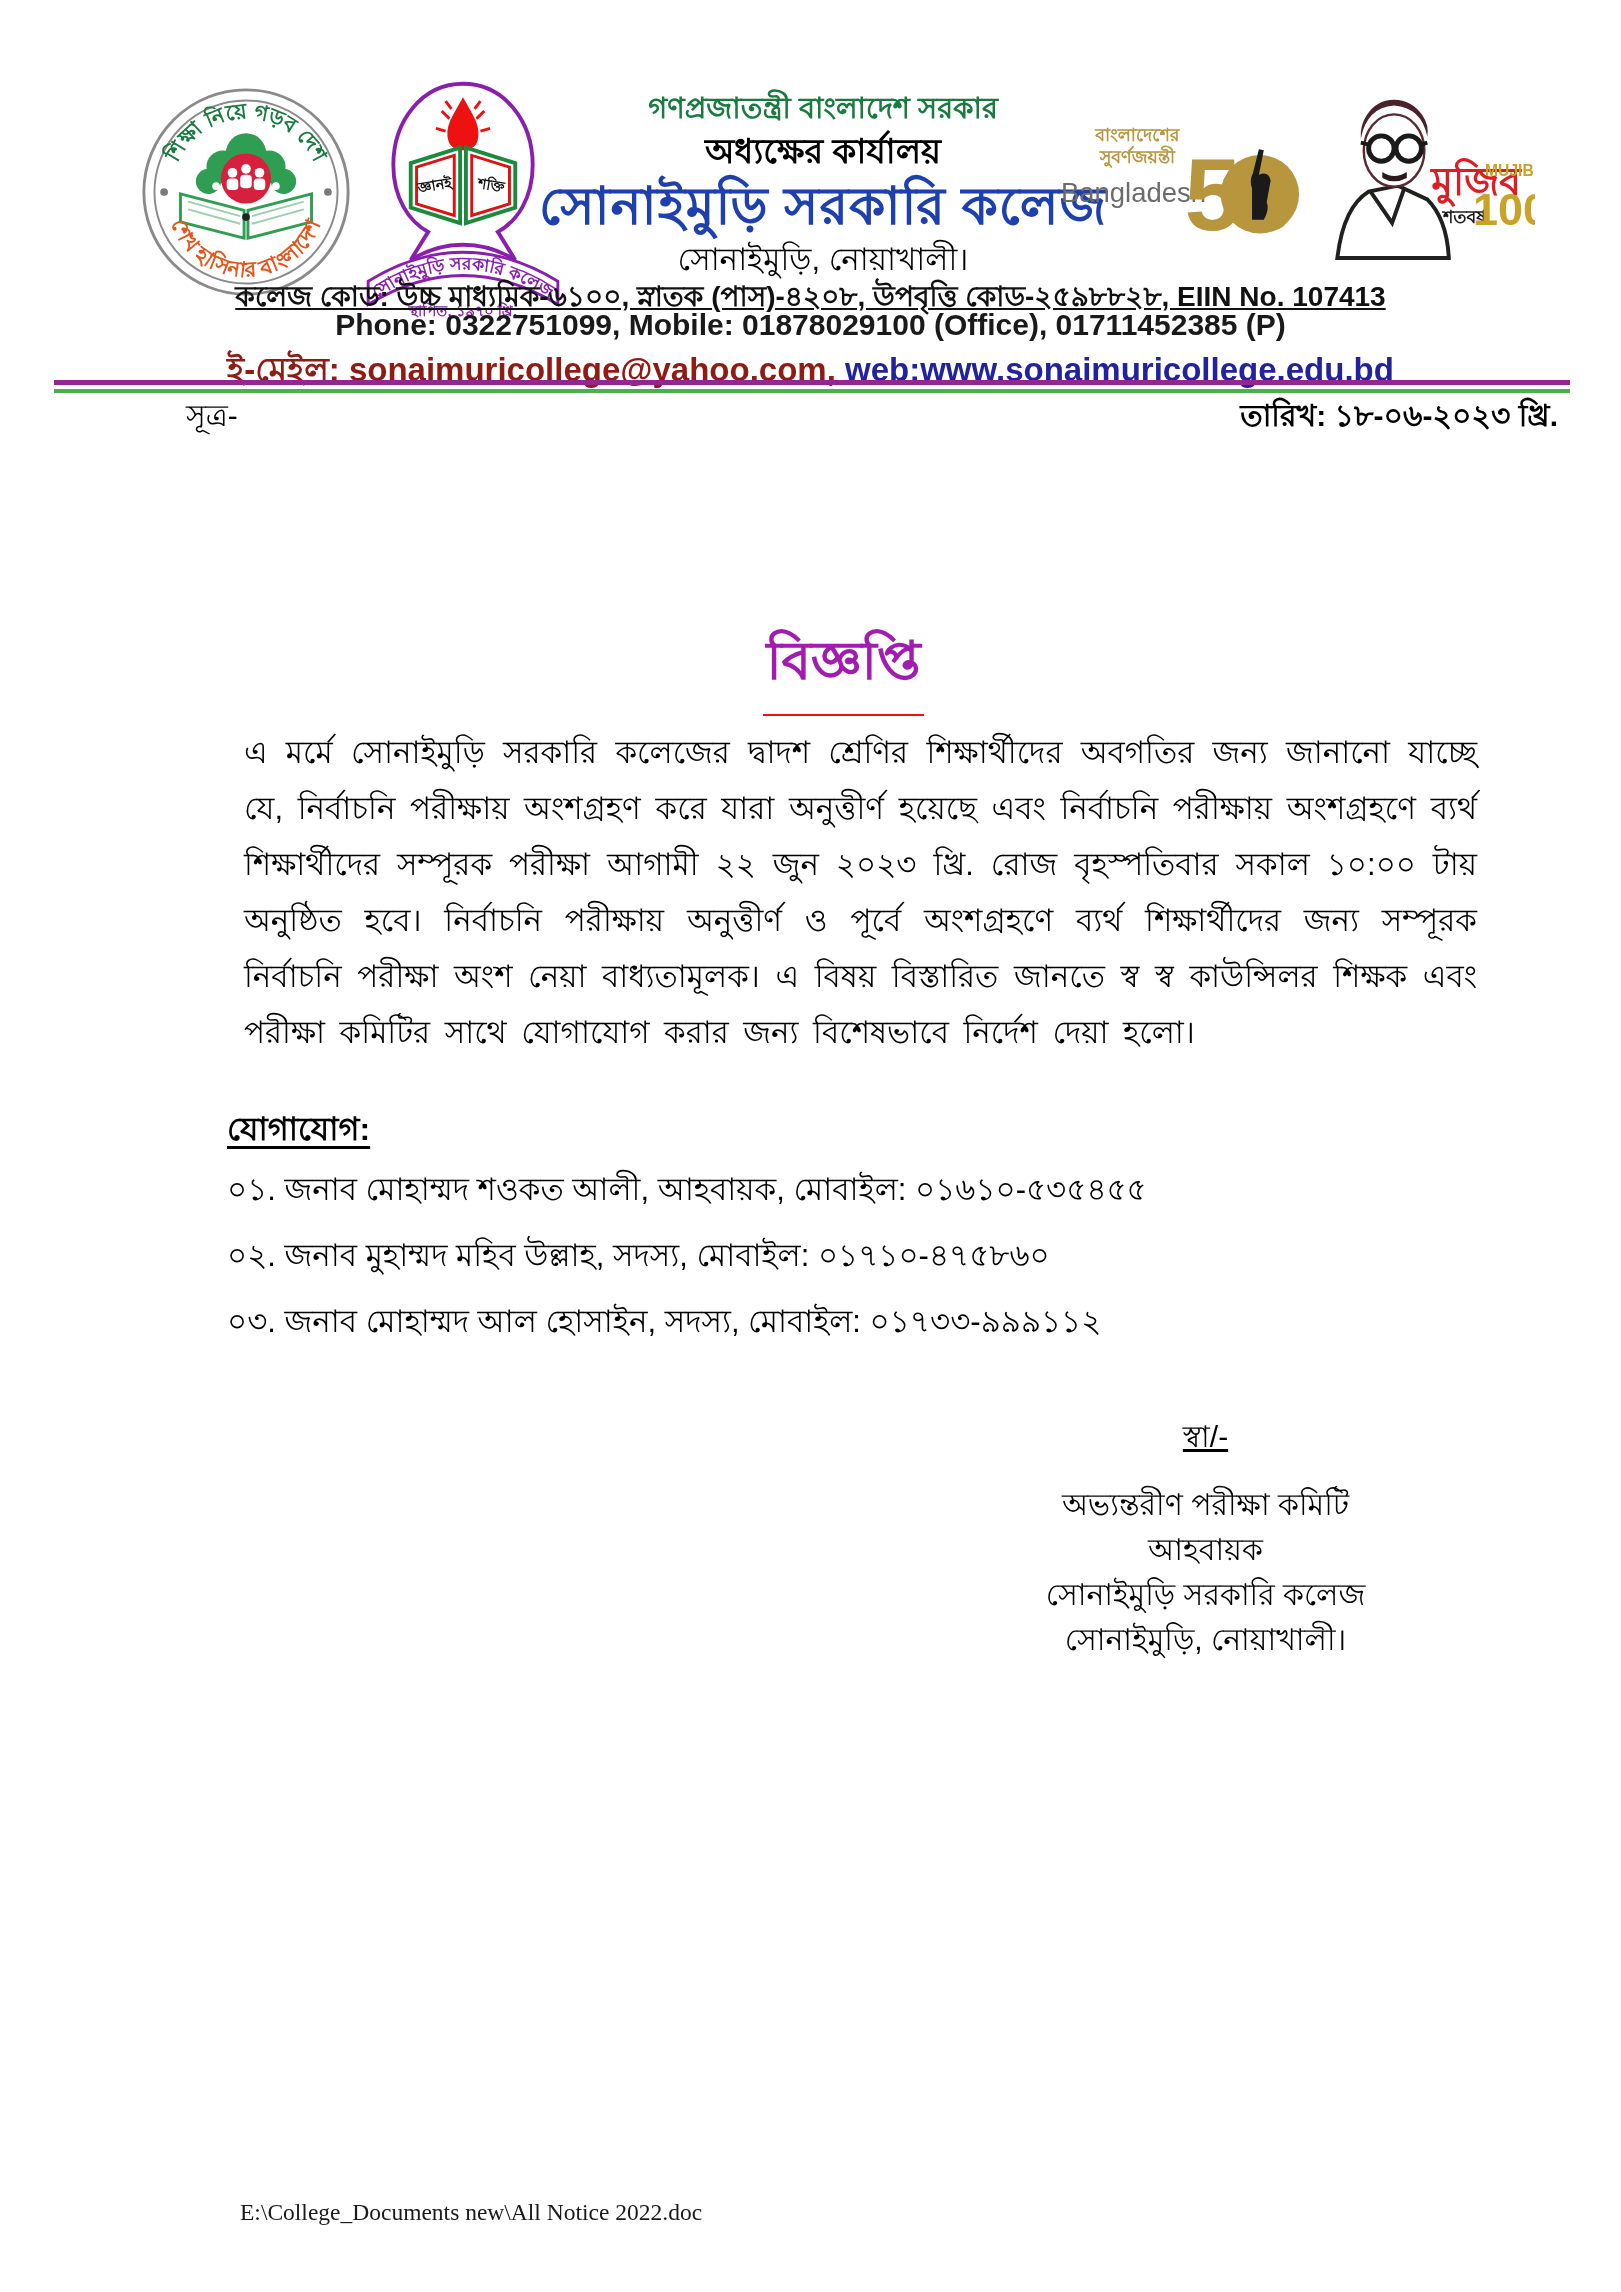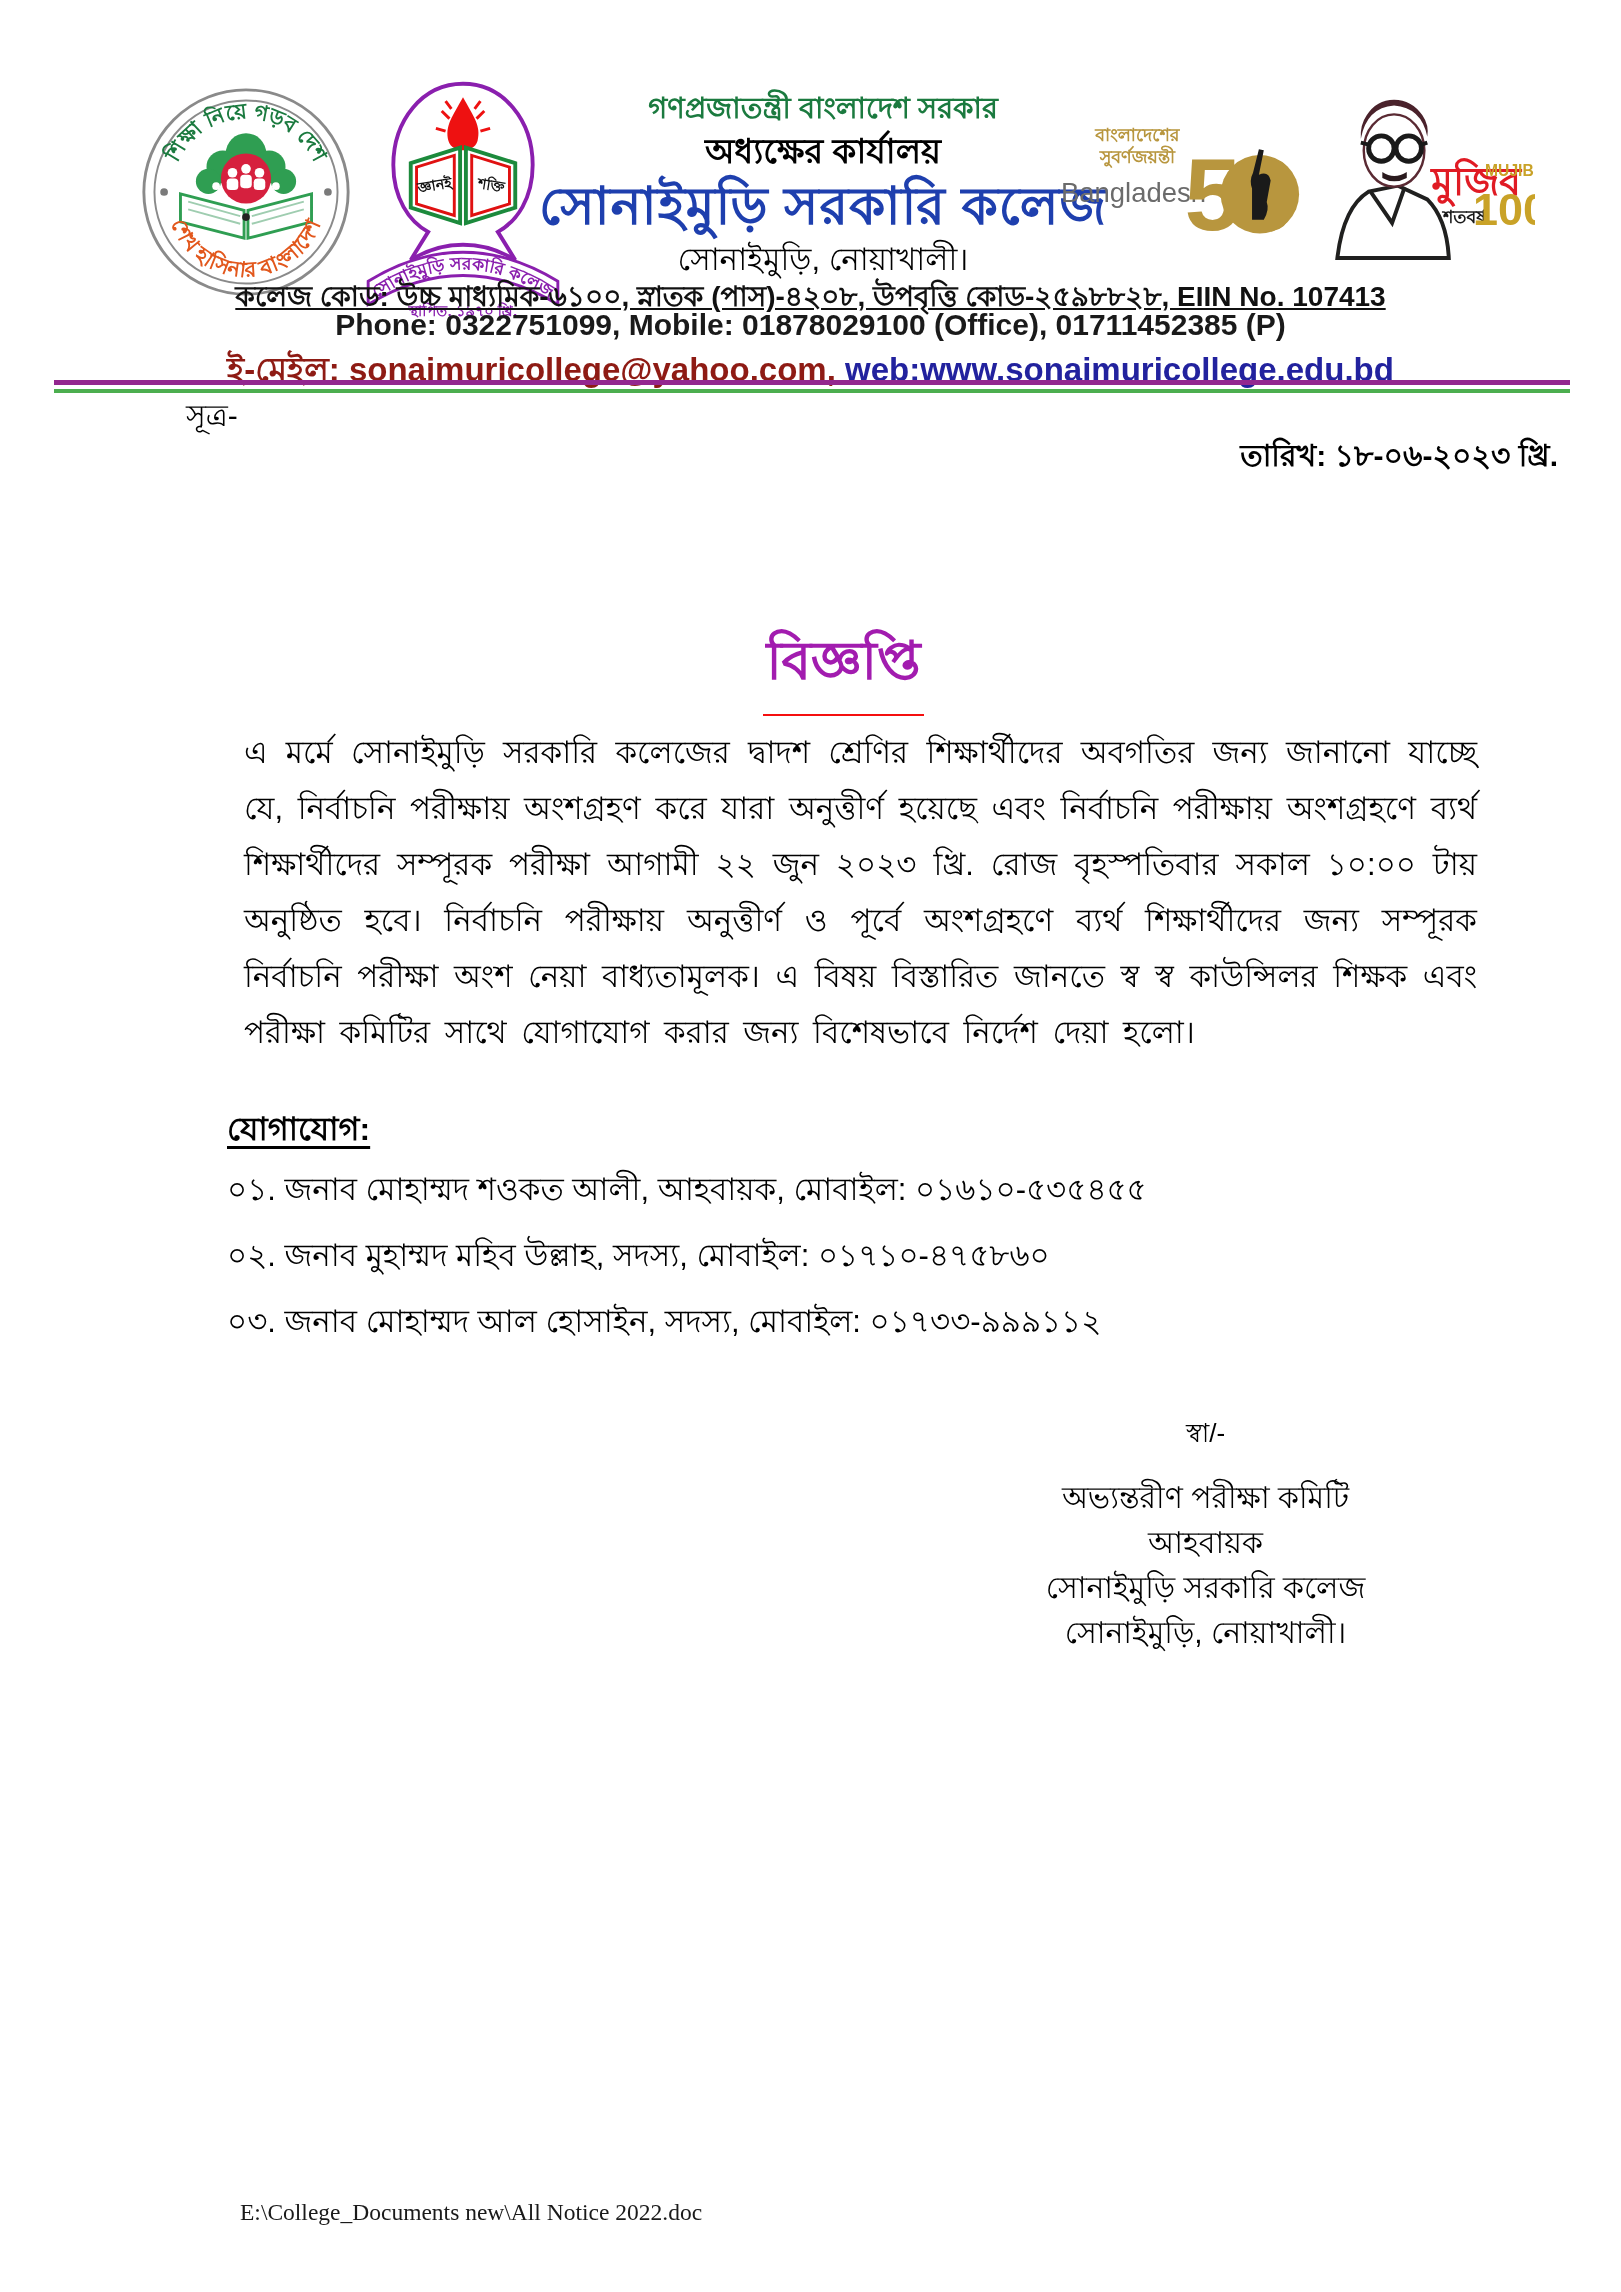--- a/index.html
+++ b/index.html
@@ -32,21 +32,21 @@
   .email-line { position:absolute; left:0; top:344px; width:100%; text-align:center; font-size:33px; font-weight:600;}
   .email-line .email { color:#8e1b14; }
   .email-line .web   { color:#22229e; }
 
   .rule { position:absolute; left:54px; right:51px; top:380px; }
   .rule-purple { height:4.9px; background:#93278f; }
   .rule-green  { height:3.9px; background:#4cae4f; margin-top:3.9px; }
 
   .ref-row { position:absolute; left:186px; right:63px; top:392px; font-size:30px; }
   .ref-row .ref  { float:left; }
-  .ref-row .date { float:right; font-weight:600;margin-top:40px; }
+  .ref-row .date { float:right; font-weight:600; }
 
   
   .title {
     position:absolute; left:227px; width:1233px; top:620px;
     text-align:center; margin:0;
   }
   .title span {
     display:inline-block;
     color:#a21caf; font-size:53px; font-weight:700;
     border-bottom:2.9px solid #f50f0f; padding:0 3.9px 5.9px 3.9px;
@@ -58,21 +58,21 @@
   }
   .contact-heading {
     position:absolute; left:227px; top:1104px;
     font-size:32px; font-weight:700; text-decoration:underline;
     text-underline-offset:5.9px;
   }
   .contacts { position:absolute; left:227px; top:1157px; width:1233px; }
   .contact-line { font-size:31px; line-height:66px; }
 
   .signature { position:absolute; left:975px; top:1413px; width:461px; text-align:center; }
-  .sig-mark  { font-size:26px; margin-bottom:17.6px; }
+  .sig-mark  { font-size:30px; margin-bottom:17.6px;text-decoration:underline; }
   .sig-line  { font-size:30px; line-height:45px; }
 
   .footer-path {
     position:absolute; left:240px; top:2199px;
     font-family:"Liberation Serif", serif; font-size:23.5px; color:#1a1a1a;
   }
   svg text { font-family:"Liberation Sans", sans-serif; }
 </style>
 </head>
 <body>

